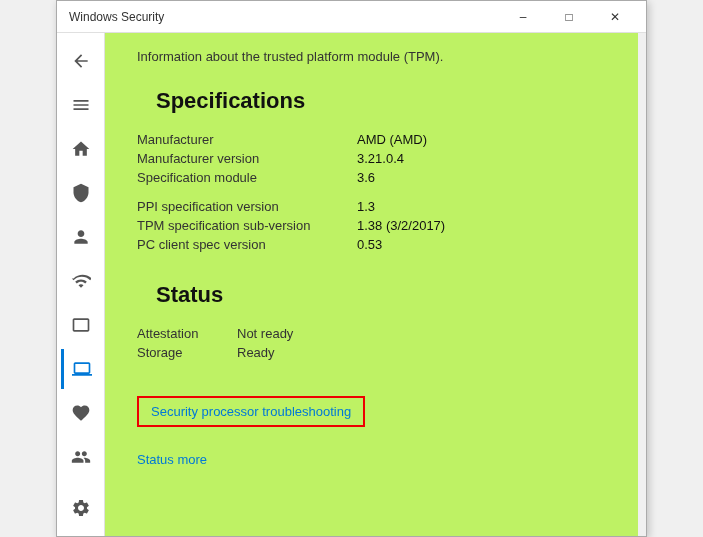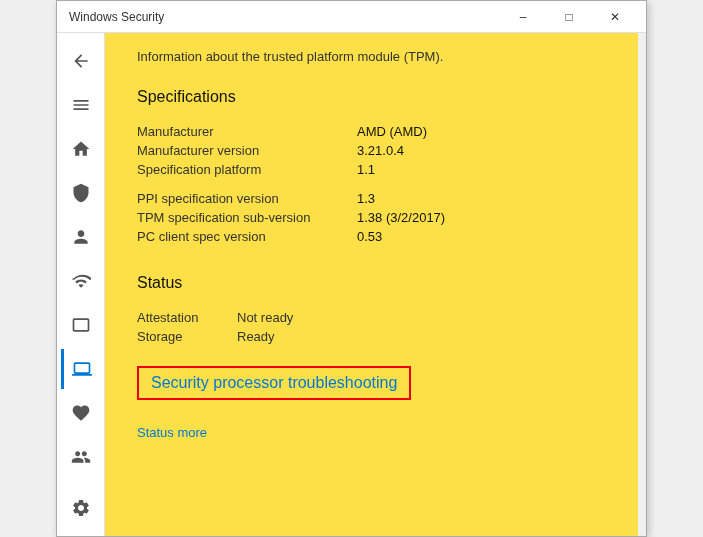--- a/index.html
+++ b/index.html
@@ -89,32 +89,33 @@
     }
     .sidebar-icon svg {
       width: 20px;
       height: 20px;
       fill: currentColor;
     }
     .main-content {
       flex: 1;
       overflow-y: auto;
       padding: 16px 32px 24px 32px;
-      background: #fde047;
+      background: #bef264;
     }
     .intro-text {
       font-size: 13px;
       color: #333;
       margin-bottom: 24px;
     }
     .section-title {
-      font-size: 16px;
-      font-weight: 400;
+      font-size: 22px;
+      font-weight: 700;
       color: #111;
       margin-bottom: 16px;
+      margin-left: 19px;
     }
     .spec-table {
       width: 100%;
       margin-bottom: 28px;
       border-collapse: collapse;
     }
     .spec-table tr td {
       padding: 2px 0;
       font-size: 13px;
       color: #333;
@@ -127,36 +128,36 @@
     }
     .spec-table tr td:last-child {
       color: #111;
     }
     .section-gap {
       margin-top: 8px;
     }
     .status-table {
       width: 100%;
       border-collapse: collapse;
-      margin-bottom: 20px;
+      margin-bottom: 34px;
     }
     .status-table tr td {
       padding: 2px 0;
       font-size: 13px;
       color: #333;
       vertical-align: top;
     }
     .status-table tr td:first-child {
       width: 100px;
       font-weight: 400;
     }
     .link-highlighted {
       display: inline-block;
       color: #0078d7;
-      font-size: 16px;
+      font-size: 13px;
       cursor: pointer;
       text-decoration: none;
       border: 2px solid #e00;
       padding: 6px 12px;
       margin-bottom: 12px;
     }
     .link-plain {
       display: inline-block;
       color: #0078d7;
       font-size: 13px;
@@ -253,22 +254,22 @@
         <tbody id="spec-rows">
             <tr>
               <td>Manufacturer</td>
               <td>AMD (AMD)</td>
             </tr>
             <tr>
               <td>Manufacturer version</td>
               <td>3.21.0.4</td>
             </tr>
             <tr>
-              <td>Specification platform</td>
-              <td>1.1</td>
+              <td>Specification module</td>
+              <td>3.6</td>
             </tr>
             <tr style="height: 10px;"></tr>
             <tr>
               <td>PPI specification version</td>
               <td>1.3</td>
             </tr>
             <tr>
               <td>TPM specification sub-version</td>
               <td>1.38 (3/2/2017)</td>
             </tr>

